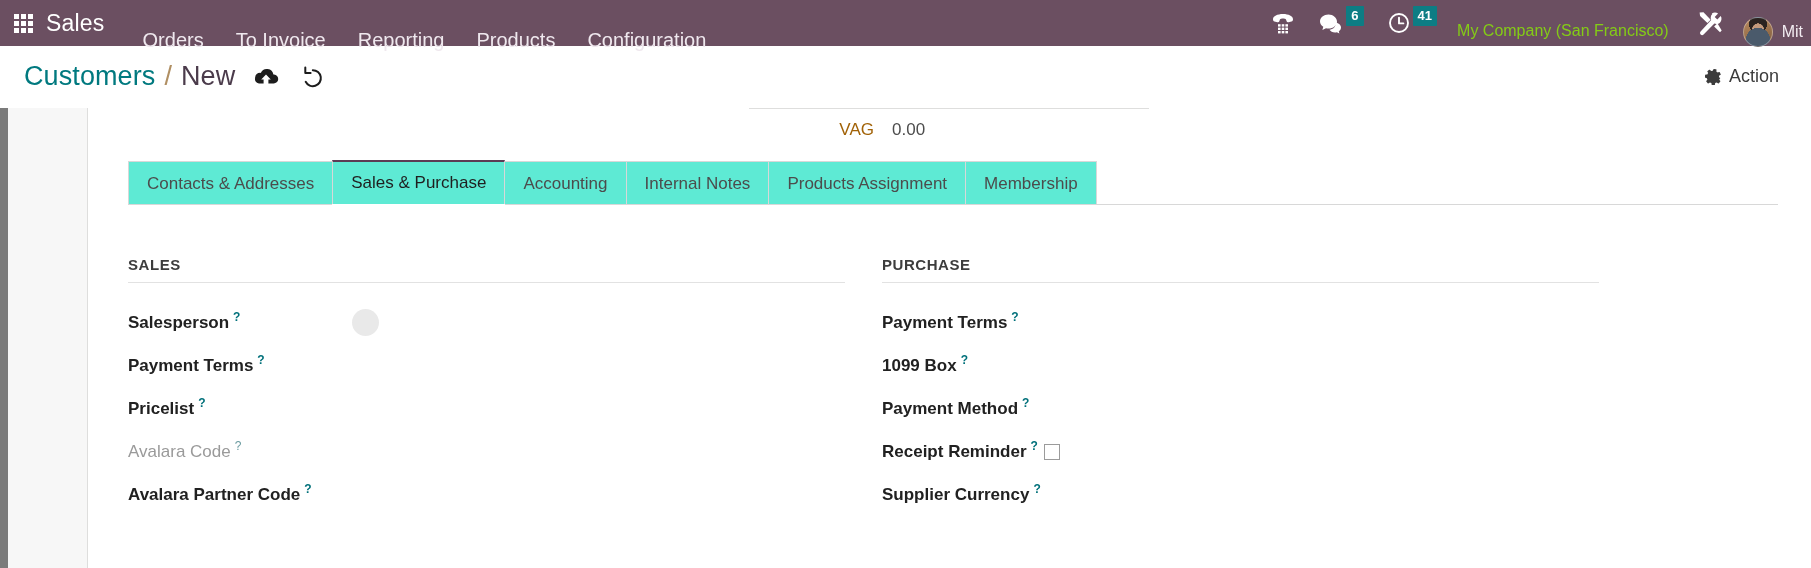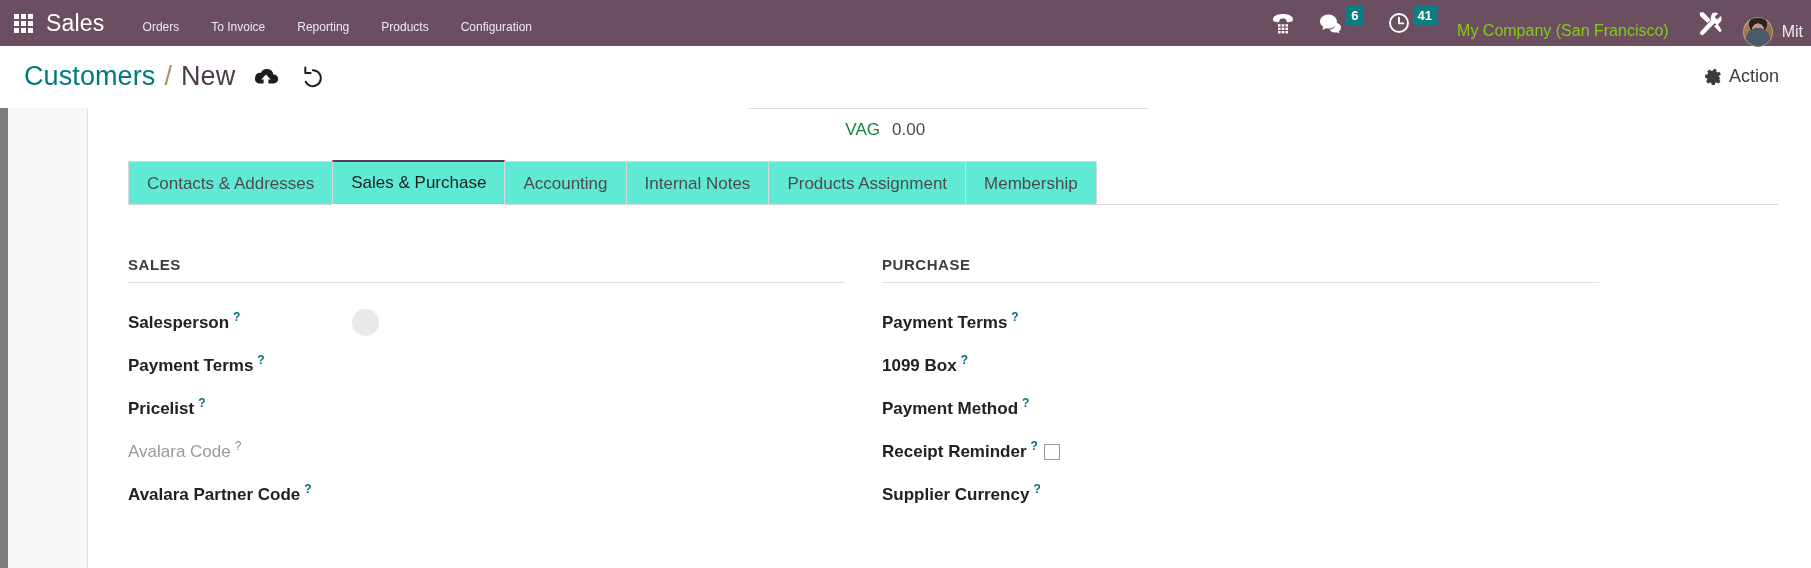--- a/index.html
+++ b/index.html
@@ -34,22 +34,22 @@
   }
   .apps-grid .grid-ico i { background: #ffffff; display: block; width: 5px; height: 5px; }
 
   .brand {
     font-size: 23px; font-weight: 400; color: #ffffff;
     margin-right: 22px; letter-spacing: .2px;
     line-height: 46px;
     cursor: pointer;
   }
   .nav-item {
-    font-size: 12px; color: #efe8ee;
-    padding: 4px 16px; line-height: 46px; height: 46px;
+    font-size: 20px; color: #efe8ee;
+    padding: 17px 16px; line-height: 46px; height: 46px;
     cursor: pointer; white-space: nowrap;
   }
 
   .nav-right {
     margin-left: auto; display: flex; align-items: center; height: 46px;
     padding-right: 0;
   }
   .nav-icon-btn {
     position: relative; height: 46px; display: flex; align-items: center;
     padding: 0 12px; cursor: pointer; color: #ffffff;
@@ -145,22 +145,22 @@
 
   
   .vag-row {
     position: absolute; left: 660px; top: 0px;
     width: 400px; height: 42px;
     display: flex; align-items: center;
     border-top: 1px solid #dededd;
   }
   .vag-label {
     width: 143px; text-align: right;
-    font-size: 17px; color: #15803d; font-weight: 400;
-    padding-right: 12px;
+    font-size: 17px; color: #a16207; font-weight: 400;
+    padding-right: 18px;
   }
   .vag-value { font-size: 17px; color: #4d4d4d; }
 
   
   .notebook {
     position: absolute; left: 39px; top: 53px;
     width: 1650px;
   }
   .tabs {
     display: flex; align-items: flex-end;

